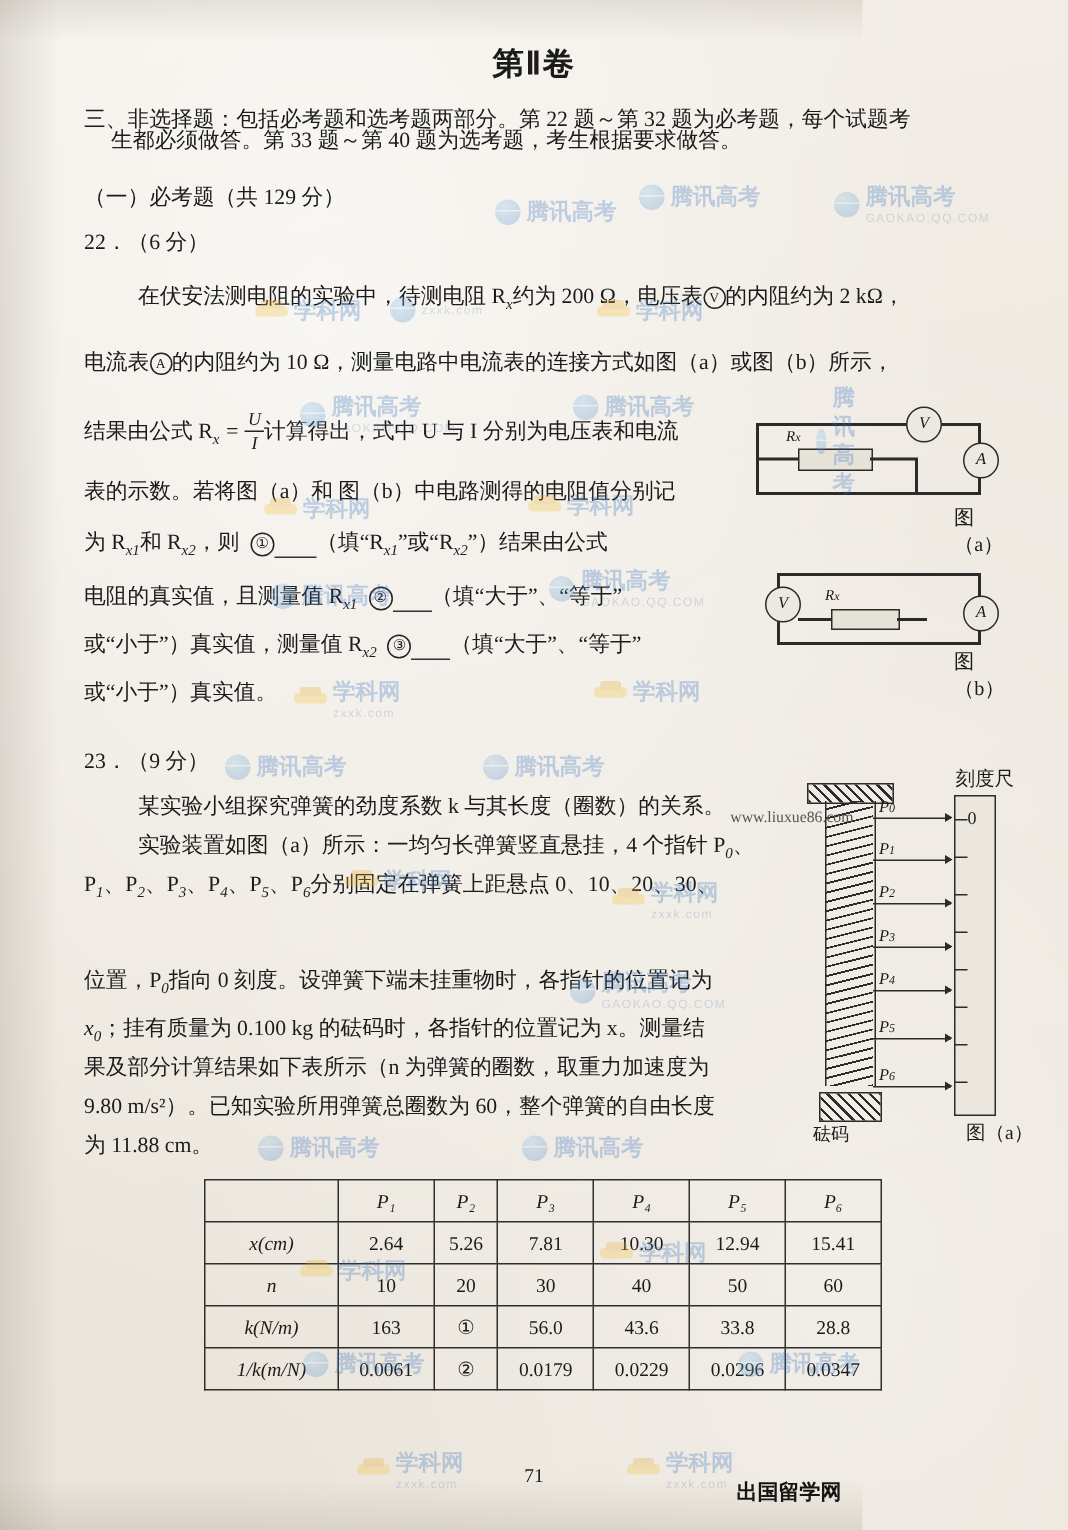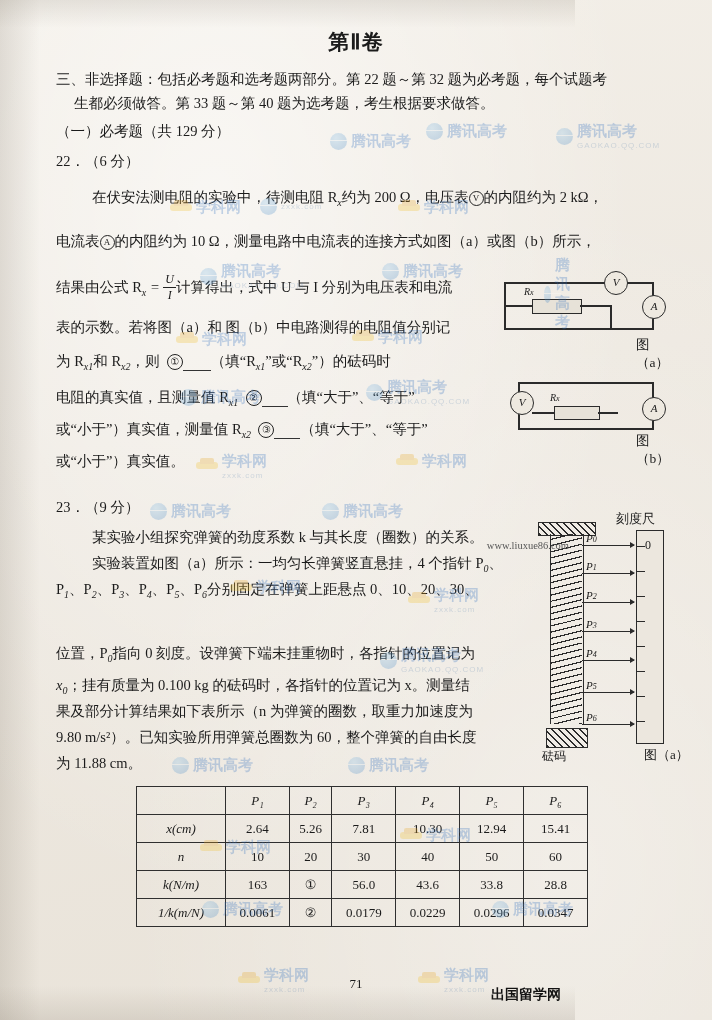--- a/index.html
+++ b/index.html
@@ -127,41 +127,41 @@
 </head>
 <body>
 
 <div class="paper"></div>
 
 <div class="content">
 
   <div class="title">第Ⅱ卷</div>
 
   <div class="ln" style="left:56px; top:70px;">三、非选择题：包括必考题和选考题两部分。第 22 题～第 32 题为必考题，每个试题考</div>
-  <div class="ln" style="left:74px; top:94px;">生都必须做答。第 33 题～第 40 题为选考题，考生根据要求做答。</div>
+  <div class="ln" style="left:74px; top:84px;">生都必须做答。第 33 题～第 40 题为选考题，考生根据要求做答。</div>
   <div class="ln" style="left:56px; top:122px;">（一）必考题（共 129 分）</div>
 
   <div class="ln" style="left:56px; top:152px;text-align:right;">22．（6 分）</div>
 
   <div class="ln" style="left:92px; top:188px;">
     <span>在伏安法测电阻的实验中，待测电阻 R</span><span class="sub">x</span><span>约为 200 Ω，电压表</span><span class="circ">V</span><span>的内阻约为 2 kΩ，</span>
   </div>
 
   <div class="ln" style="left:56px; top:232px;">
     <span>电流表</span><span class="circ">A</span><span>的内阻约为 10 Ω，测量电路中电流表的连接方式如图（a）或图（b）所示，</span>
   </div>
 
   <div class="ln" style="left:56px; top:272px;">
     <span>结果由公式 R</span><span class="sub">x</span><span class="ital">&nbsp;=&nbsp;</span><span class="frac"><span class="top">U</span><span class="bot">I</span></span><span>计算得出，式中 U 与 I 分别为电压表和电流</span>
   </div>
 
   <div class="ln" style="left:56px; top:318px;">表的示数。若将图（a）和 图（b）中电路测得的电阻值分别记</div>
 
   <div class="ln" style="left:56px; top:352px;">
-    <span>为 R</span><span class="sub">x1</span><span>和 R</span><span class="sub">x2</span><span>，则</span>&nbsp;&nbsp;<span class="numcirc">①</span><span class="ul" style="width:28px;">&nbsp;</span><span>（填“R</span><span class="sub">x1</span><span>”或“R</span><span class="sub">x2</span><span>”）的砝码时</span>
+    <span>为 R</span><span class="sub">x1</span><span>和 R</span><span class="sub">x2</span><span>，则</span>&nbsp;&nbsp;<span class="numcirc">①</span><span class="ul" style="width:28px;">&nbsp;</span><span>（填“R</span><span class="sub">x1</span><span>”或“R</span><span class="sub">x2</span><span>”）结果由公式</span>
   </div>
 
   <div class="ln" style="left:56px; top:388px;">
     <span>电阻的真实值，且测量值 R</span><span class="sub">x1</span>&nbsp;&nbsp;<span class="numcirc">②</span><span class="ul" style="width:26px;">&nbsp;</span><span>（填“大于”、“等于”</span>
   </div>
 
   <div class="ln" style="left:56px; top:420px;">
     <span>或“小于”）真实值，测量值 R</span><span class="sub">x2</span>&nbsp;&nbsp;<span class="numcirc">③</span><span class="ul" style="width:26px;">&nbsp;</span><span>（填“大于”、“等于”</span>
   </div>
 
@@ -243,21 +243,21 @@
     <div class="scale" style="left:112px; top:14px; width:26px; height:212px; background:#ece7de;"></div>
     <div class="tick" style="left:112px; top:30px; width:9px;"></div>
     <div class="tick" style="left:112px; top:55px; width:9px;"></div>
     <div class="tick" style="left:112px; top:80px; width:9px;"></div>
     <div class="tick" style="left:112px; top:105px; width:9px;"></div>
     <div class="tick" style="left:112px; top:130px; width:9px;"></div>
     <div class="tick" style="left:112px; top:155px; width:9px;"></div>
     <div class="tick" style="left:112px; top:180px; width:9px;"></div>
     <div class="tick" style="left:112px; top:205px; width:9px;"></div>
     <div class="ptr" style="left:121px; top:22px; font-style:normal; font-size:12px;">0</div>
-    <div class="ptr" style="left:92px; top:-6px; font-style:normal; font-size:13px; white-space:nowrap;text-align:right;">刻度尺</div>
+    <div class="ptr" style="left:113px; top:-6px; font-style:normal; font-size:13px; white-space:nowrap;text-align:right;">刻度尺</div>
 
     <div class="arrowline" style="left:58px; top:29px; width:52px;"></div>
     <div class="ptr" style="left:62px; top:16px;">P<span style="font-size:8px;">0</span></div>
 
     <div class="arrowline" style="left:58px; top:57px; width:52px;"></div>
     <div class="ptr" style="left:62px; top:44px;">P<span style="font-size:8px;">1</span></div>
 
     <div class="arrowline" style="left:58px; top:86px; width:52px;"></div>
     <div class="ptr" style="left:62px; top:73px;">P<span style="font-size:8px;">2</span></div>
 

